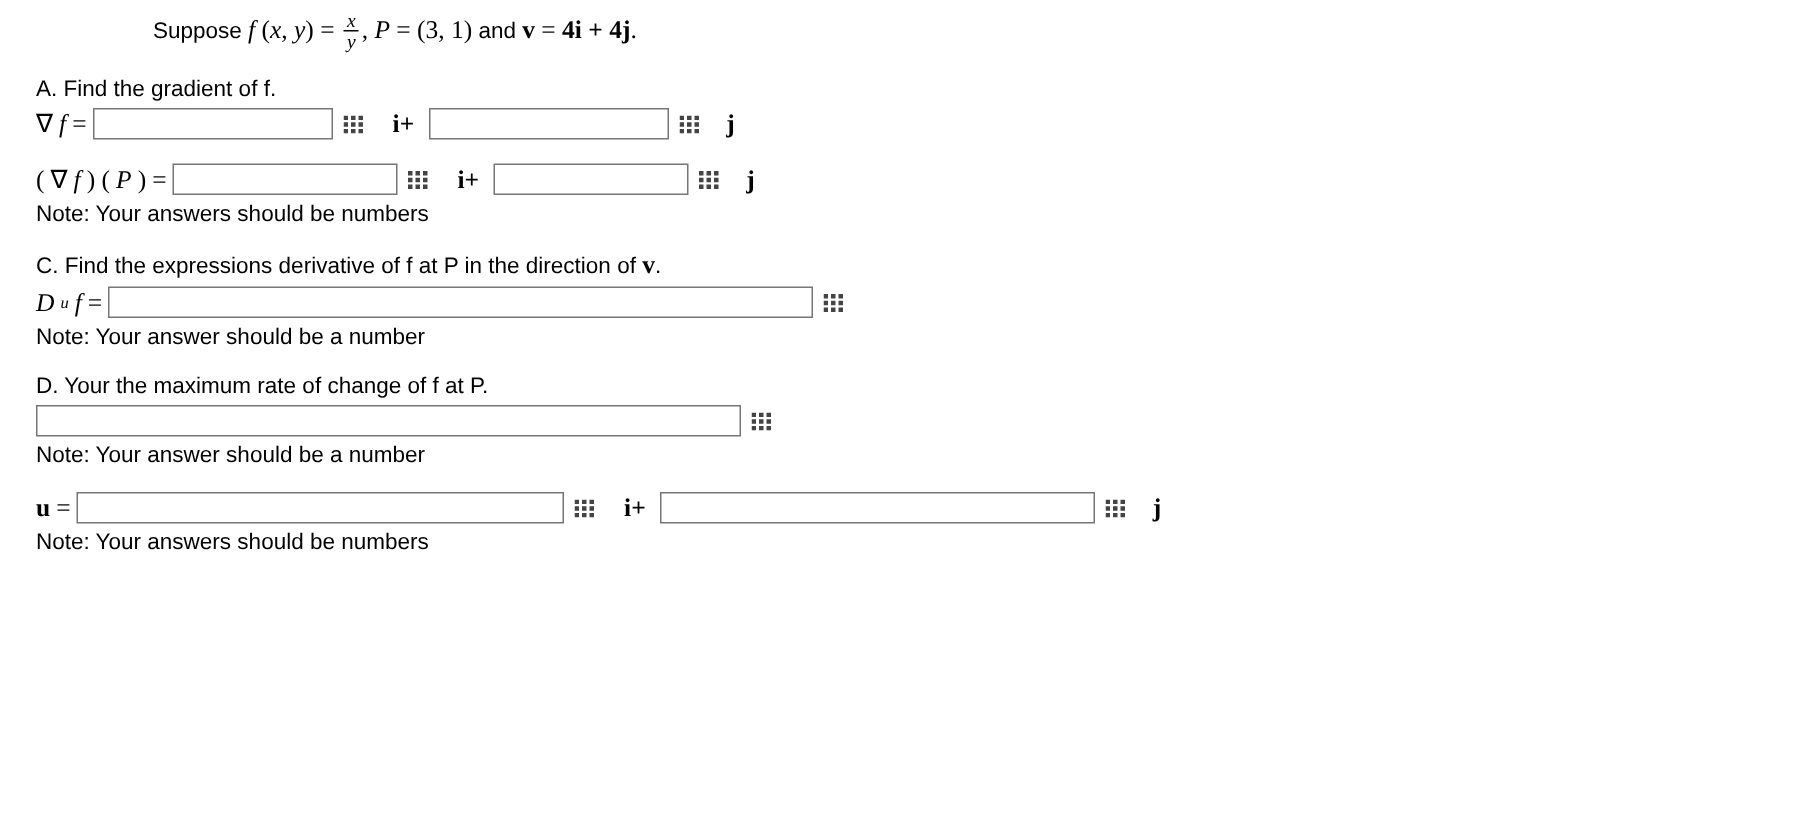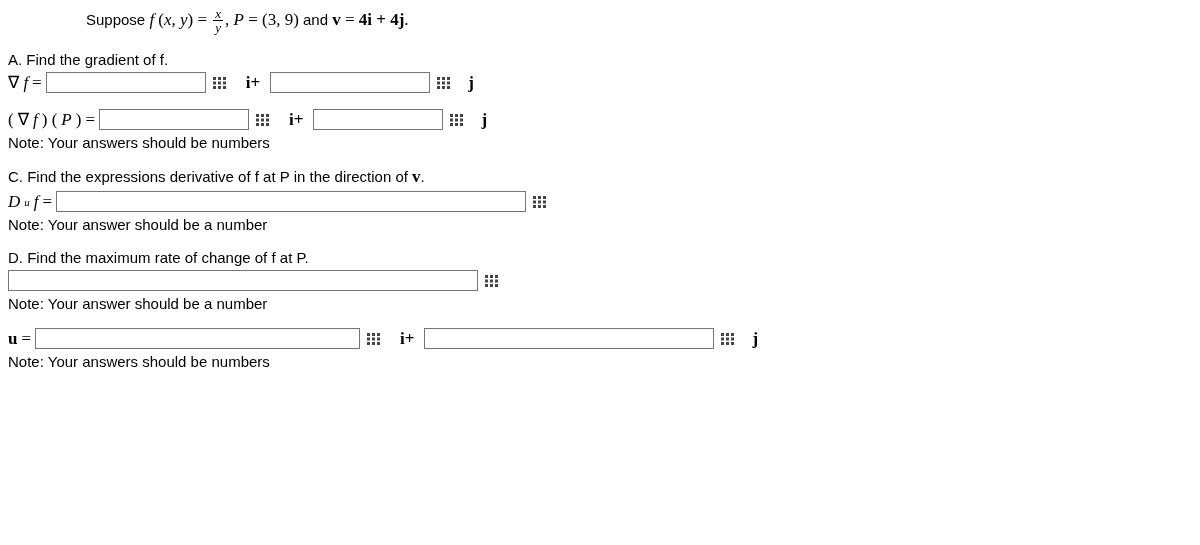--- a/index.html
+++ b/index.html
@@ -7,21 +7,21 @@
     padding: 0;
     font-family: Arial, Helvetica, sans-serif;
     font-size: 15px;
     color: #000;
     background: #fff;
   }
   .page {
     width: 1200px;
     height: 545px;
     box-sizing: border-box;
-    padding: 8px 14px 0 8px;
+    padding: 8px 14px 0 24px;
   }
   .intro {
     margin: 0 0 16px 78px;
     font-family: Arial, sans-serif;
   }
   .math-it {
     font-family: "Times New Roman", Times, serif;
     font-style: italic;
     font-size: 17px;
   }
@@ -98,21 +98,21 @@
     <span>Suppose </span>
     <span class="math-it">f</span>
     <span class="math-rm"> (</span><span class="math-it">x</span><span class="math-rm">, </span><span class="math-it">y</span><span class="math-rm">) </span>
     <span class="math-rm">= </span>
     <span class="frac">
       <span class="num">x</span>
       <span class="den">y</span>
     </span><span class="math-rm">, </span>
     <span class="math-it">P</span>
     <span class="math-rm"> = </span>
-    <span class="math-rm">(3, 9)</span>
+    <span class="math-rm">(3, 1)</span>
     <span> and </span>
     <span class="math-rm bold">v</span>
     <span class="math-rm"> = </span>
     <span class="math-rm bold">4i + 4j</span><span class="math-rm">.</span>
   </div>
 
   <div class="part">
     <div class="prompt">A. Find the gradient of f.</div>
     <div class="line">
       <span class="math-rm">∇</span>
@@ -225,21 +225,21 @@
               <rect x="5" y="9" width="3" height="3"></rect>
               <rect x="10" y="9" width="3" height="3"></rect>
             </g>
           </svg>
       </span>
     </div>
     <div class="note">Note: Your answer should be a number</div>
   </div>
 
   <div class="part">
-    <div class="prompt">D. Find the maximum rate of change of f at P.</div>
+    <div class="prompt">D. Your the maximum rate of change of f at P.</div>
     <div class="line">
       <input class="ans w-d" style="">
       <span class="equation-editor-btn">
         <svg width="16" height="12" viewBox="0 0 16 12">
             <g fill="#444">
               <rect x="0" y="0" width="3" height="3"></rect>
               <rect x="5" y="0" width="3" height="3"></rect>
               <rect x="10" y="0" width="3" height="3"></rect>
               <rect x="0" y="4.5" width="3" height="3"></rect>
               <rect x="5" y="4.5" width="3" height="3"></rect>

